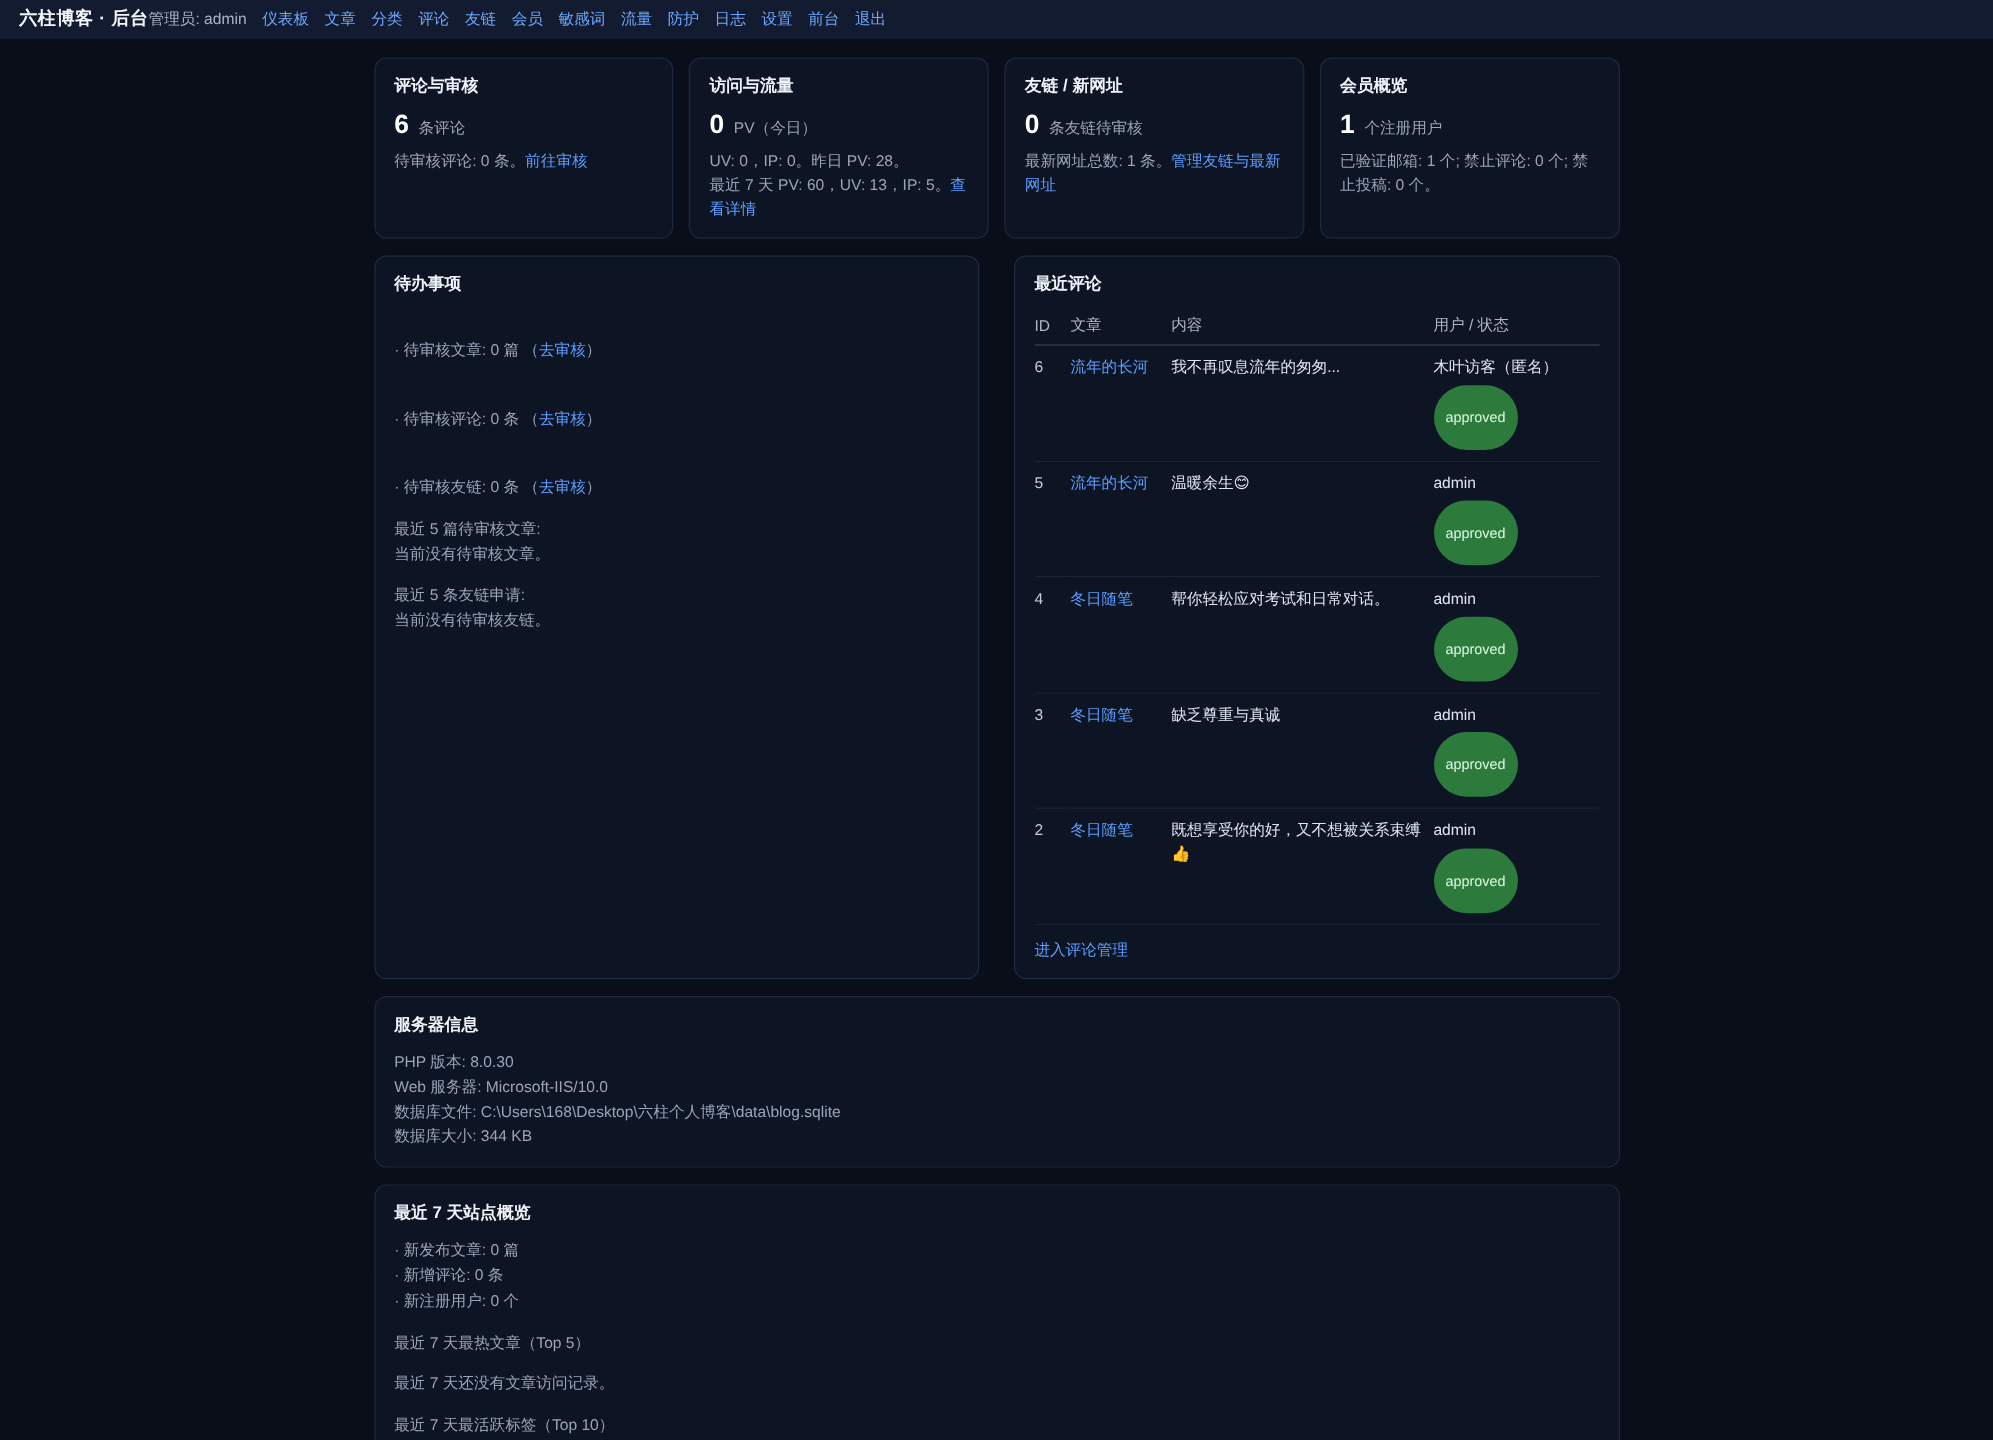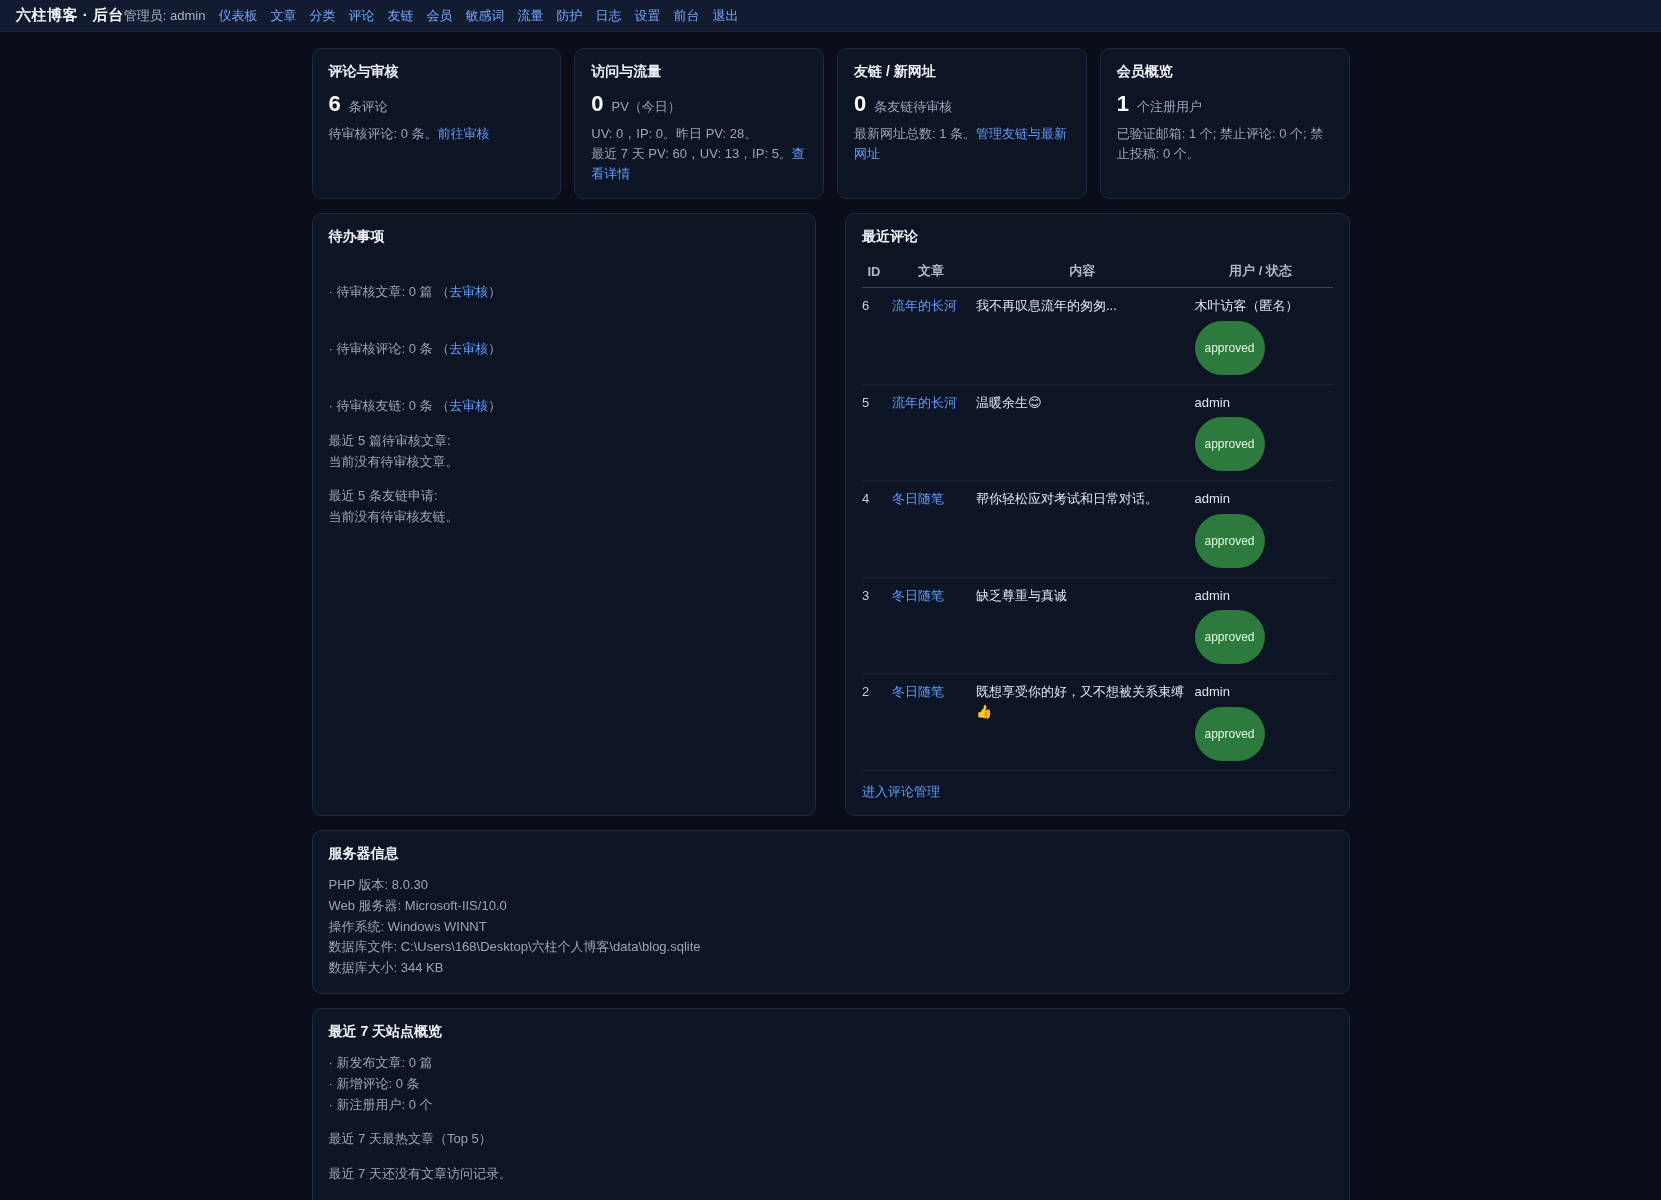--- a/index.html
+++ b/index.html
@@ -46,21 +46,21 @@
   .unit { color: #9aa4ba; font-size: 13px; }
   .desc { color: #9aa4ba; line-height: 1.55; margin: 0; }
 
   
   .todo-line { color: #9aa4ba; line-height: 1.6; margin-top: 36px; }
   .todo-group { margin-top: 14px; color: #9aa4ba; line-height: 1.6; }
 
   
   table { width: 100%; border-collapse: collapse; font-size: 13px; }
   th {
-    text-align: center; font-weight: 700; color: #aeb6c8;
+    text-align: left; font-weight: 400; color: #aeb6c8;
     padding: 4px 6px 7px 0; border-bottom: 1px solid #38425f;
   }
   td {
     padding: 8px 6px 9px 0; border-bottom: 1px solid #1a2338;
     vertical-align: top; color: #dfe5f0; line-height: 1.5;
   }
   .muted-cell { color: #c6cdd9; }
   .badge {
     display: inline-block;
     background: #2c7a3c;
@@ -207,21 +207,20 @@
         </tbody>
       </table>
       <a class="link table-footer-link">进入评论管理</a>
     </div>
   </section>
 
   <div class="card card-block">
     <h3>服务器信息</h3>
     <p class="info-line">PHP 版本: 8.0.30</p>
     <p class="info-line">Web 服务器: Microsoft-IIS/10.0</p>
-    <p class="info-line">操作系统: Windows WINNT</p>
     <p class="info-line">数据库文件: C:\Users\168\Desktop\六柱个人博客\data\blog.sqlite</p>
     <p class="info-line">数据库大小: 344 KB</p>
   </div>
 
   <div class="card card-block">
     <h3>最近 7 天站点概览</h3>
     <p class="info-line">· 新发布文章: 0 篇</p>
     <p class="info-line">· 新增评论: 0 条</p>
     <p class="info-line">· 新注册用户: 0 个</p>
     <p class="info-line group-gap">最近 7 天最热文章（Top 5）</p>

